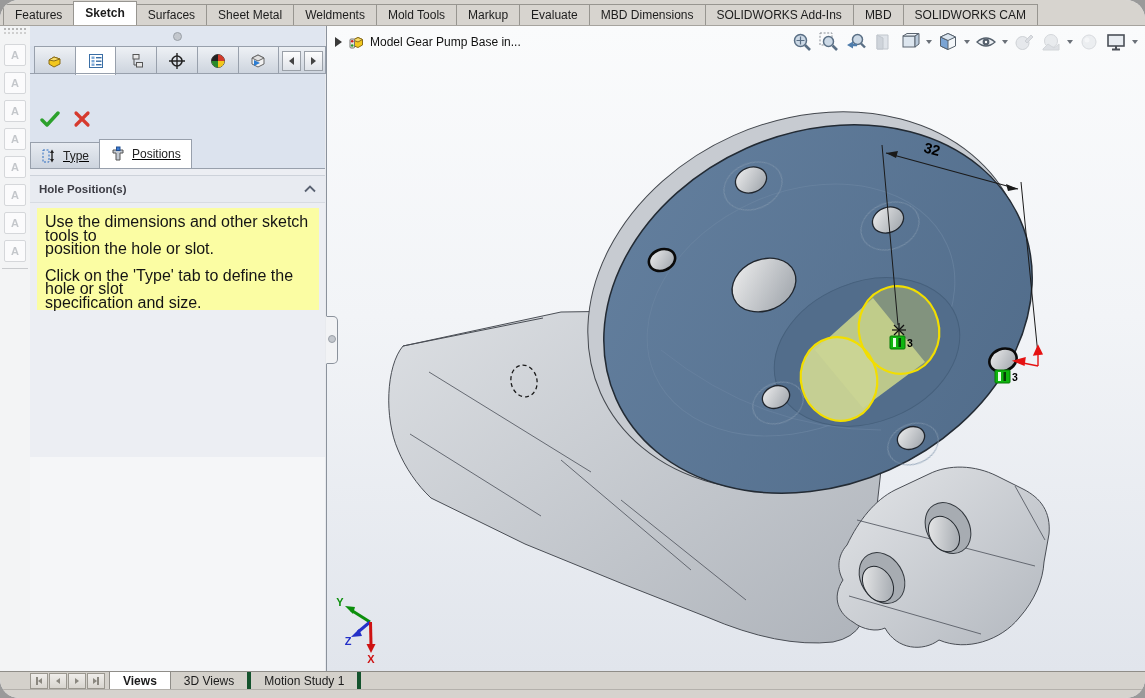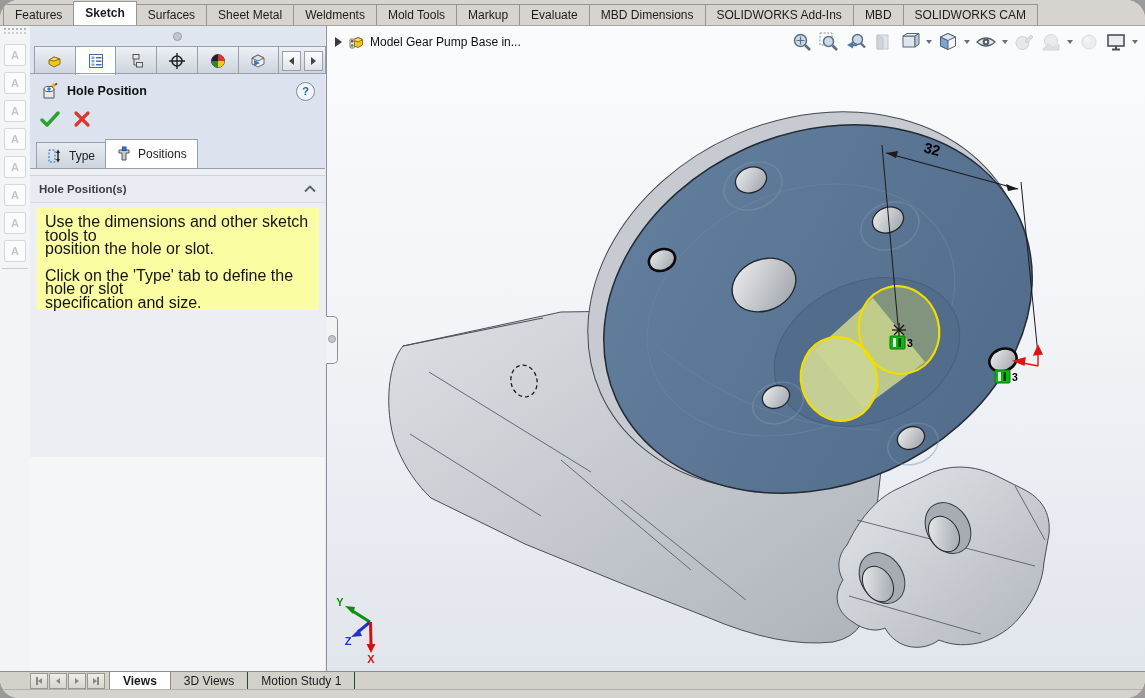--- a/index.html
+++ b/index.html
@@ -34,21 +34,21 @@
         display:flex;align-items:center;justify-content:center;}
   .tri-l{width:0;height:0;border-top:4px solid transparent;border-bottom:4px solid transparent;border-right:5px solid #444;}
   .tri-r{width:0;height:0;border-top:4px solid transparent;border-bottom:4px solid transparent;border-left:5px solid #444;}
 
   .ptitle{position:absolute;top:52px;left:0;right:0;height:26px;display:flex;align-items:center;padding:0 10px;}
   .ptitle .tt{font-size:12.5px;font-weight:bold;color:#101010;margin-left:7px;flex:1;}
   .helpbtn{width:17px;height:17px;border-radius:50%;border:1.6px solid #7d8a9b;color:#2c5f9e;font-size:11px;font-weight:bold;
            display:flex;align-items:center;justify-content:center;background:#f2f5f9;}
   .pbtns{position:absolute;top:80px;left:0;height:26px;display:flex;align-items:center;gap:13px;padding-left:10px;}
 
-  .ptabs2{position:absolute;top:112px;left:0;right:0;height:30px;display:flex;align-items:flex-end;padding-left:6px;}
+  .ptabs2{position:absolute;top:112px;left:0;right:0;height:30px;display:flex;align-items:flex-end;text-decoration:underline;}
   .ptab2{height:25px;display:flex;align-items:center;gap:6px;padding:0 10px;font-size:12px;color:#222;
          border:1px solid #98a0ac;border-bottom:none;margin-right:-1px;background:linear-gradient(#e7ebf1,#cdd4de);}
   .ptab2.active{background:#ffffff;height:28px;font-weight:normal;z-index:2;}
   .ptabs2-underline{position:absolute;top:142px;left:0;right:0;border-top:1px solid #98a0ac;}
 
   .groupwrap{position:absolute;top:143px;left:0;right:0;bottom:0;background:#eceef3;}
   .ghead{height:26px;display:flex;align-items:center;padding:0 9px;border-top:1px solid #cdd2da;border-bottom:1px solid #d7dbe2;
          font-size:11.5px;font-weight:bold;color:#3c3c44;background:#e8ebf1;margin-top:6px;}
   .ghead .gh-label{flex:1;}
   .ybox{margin:5px 6px 0 7px;width:282px;height:102px;background:#fbfda3;padding:7px 8px;box-sizing:border-box;
@@ -71,21 +71,21 @@
 
   
   .bottombar{position:absolute;left:0;right:0;bottom:8px;height:18px;background:#d4d1cb;border-top:1px solid #8f8d88;
              display:flex;align-items:stretch;}
   .bnav{margin-left:30px;display:flex;gap:1px;align-items:center;padding-right:4px;}
   .bnavbtn{width:16px;height:14px;border:1px solid #9a978f;background:linear-gradient(#efedea,#d8d5cf);
            display:flex;align-items:center;justify-content:center;gap:0.5px;}
   .mini-l{width:0;height:0;border-top:3.5px solid transparent;border-bottom:3.5px solid transparent;border-right:4.5px solid #8a877f;}
   .mini-r{width:0;height:0;border-top:3.5px solid transparent;border-bottom:3.5px solid transparent;border-left:4.5px solid #8a877f;}
   .minibar{width:2px;height:8px;background:#8a877f;}
-  .btab{padding:0 13px;font-size:12px;color:#1b1b1b;display:flex;align-items:center;border-right:1px solid #14532d;}
+  .btab{padding:0 13px;font-size:12px;color:#1b1b1b;display:flex;align-items:center;border-right:4px solid #14532d;}
   .btab.active{background:#ffffff;font-weight:bold;border-right:1px solid #8f8d88;border-left:1px solid #8f8d88;}
   .statusbar{position:absolute;left:0;right:0;bottom:0;height:8px;background:#d6d3ce;border-top:1px solid #b4b1ac;}
   .check-svg,.x-svg{display:block;}
 </style>
 </head>
 <body>
 
 <div id="app">
 
   <div class="ribbon">
@@ -189,33 +189,20 @@
         <div class="sbtn">
             <div class="tri-l"></div>
           </div>
         <div class="sbtn">
             <div class="tri-r"></div>
           </div>
       </div>
     </div>
     <div class="mtabs-underline"></div>
 
-    <div class="ptitle">
-      <svg width="20" height="20" viewBox="0 0 20 20">
-        <path d="M4 8 L14 8 L14 17 L4 17 Z" fill="#e8e8e8" stroke="#555"></path>
-        <ellipse cx="9" cy="8" rx="5" ry="2.6" fill="#f5f5f5" stroke="#555"></ellipse>
-        <circle cx="9" cy="8" r="1.8" fill="#2d7dd2"></circle>
-        <path d="M12 6 L17 2.5" stroke="#444" stroke-width="1.6"></path>
-        <path d="M13.5 1.5 l1 2 l2 1 l-2 1 l-1 2 l-1-2 l-2-1 l2-1 Z" fill="#f2b01d"></path>
-      </svg>
-      <span class="tt">Hole Position</span>
-      <div class="helpbtn">
-          <span>?</span>
-        </div>
-    </div>
 
     <div class="pbtns">
       <svg class="check-svg" width="20" height="18" viewBox="0 0 20 18">
         <polyline points="2,10 7,15 18,3" fill="none" stroke="#2ca12c" stroke-width="3.4" stroke-linecap="round" stroke-linejoin="round"></polyline>
       </svg>
       <svg class="x-svg" width="18" height="18" viewBox="0 0 18 18">
         <line x1="3" y1="3" x2="15" y2="15" stroke="#d63a2e" stroke-width="3.2" stroke-linecap="round"></line>
         <line x1="15" y1="3" x2="3" y2="15" stroke="#d63a2e" stroke-width="3.2" stroke-linecap="round"></line>
       </svg>
     </div>

